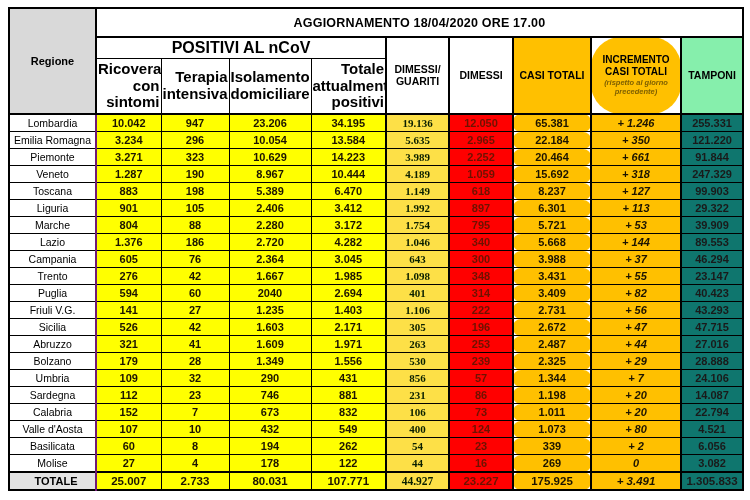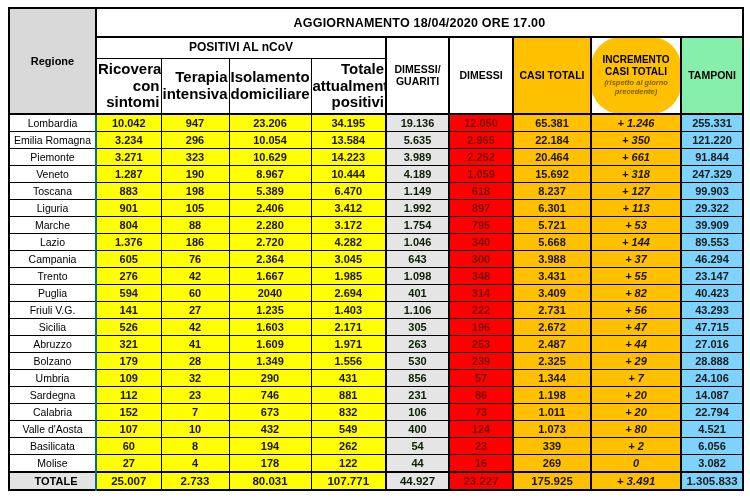--- a/index.html
+++ b/index.html
@@ -6,39 +6,39 @@
   .canvas{position:relative;width:750px;height:500px;background:#fff;overflow:hidden;
           font-family:"Liberation Sans", sans-serif;}
   .table-wrap{position:absolute;left:8px;top:7px;}
   table{border-collapse:collapse;table-layout:fixed;width:734px;border:2px solid #000;}
   th,td{border:1px solid #000;padding:0 1px;text-align:center;vertical-align:middle;overflow:hidden;}
 
   
   th{background:#fff;color:#000;font-weight:bold;line-height:1.12;}
   .th-region{background:#d9d9d9;font-size:11px;border-right:2px solid #000;margin-top:8px;}
   .th-title{font-size:12.5px;height:27px;border-bottom:2px solid #000;letter-spacing:.2px;margin-top:44px;}
-  .th-group{font-size:12px;height:20px;}
+  .th-group{font-size:16px;height:20px;}
   .th-sub{font-size:15px;height:54px;text-align:right;}
   .th-side{font-size:10.5px;}
   .th-casi{background:#ffc000;font-size:10.5px;}
   .th-incr{background:#ffc000;font-size:10px;border-radius:30px;}
   .th-incr .note{display:block;font-size:7.5px;font-style:italic;color:#7f6000;line-height:1.25;margin-top:1px;}
   .th-tamponi{background:#86efac;font-size:10.5px;}
   .b2l{border-left:2px solid #000;}
 
   
   td{height:16px;font-size:11px;font-weight:bold;color:#1c1400;}
   tbody tr:first-child td{border-top:2px solid #000;}
-  .cell-region{background:#fff;font-weight:normal;font-size:10.5px;color:#000;border-right:2px solid #0369a1;}
+  .cell-region{background:#fff;font-weight:normal;font-size:10.5px;color:#000;border-right:2px solid #701a75;}
   .cell-yellow{background:#ffff00;}
-  .cell-green{background:#e5e5e5;color:#0a2000;}
+  .cell-green{background:#fde047;color:#0a2000;font-family:Liberation Serif, serif;}
   .cell-red{background:#ff0000;color:#6e1200;}
-  .cell-orange{background:#ffc000;}
+  .cell-orange{background:#ffc000;border-radius:8px;}
   .cell-incr{background:#ffc000;font-style:italic;}
-  .cell-gray{background:#7dd3fc;color:#1a1a1a;}
+  .cell-gray{background:#0f766e;color:#1a1a1a;}
   tr.total td{border-top:2px solid #000;font-size:11.5px;}
   tr.total .cell-region{font-weight:bold;background:#e3e3e3;font-size:11px;padding-left:8px;}
 </style>
 </head>
 <body>
 
 <div class="canvas">
   <div class="table-wrap">
     <table>
       <colgroup>

